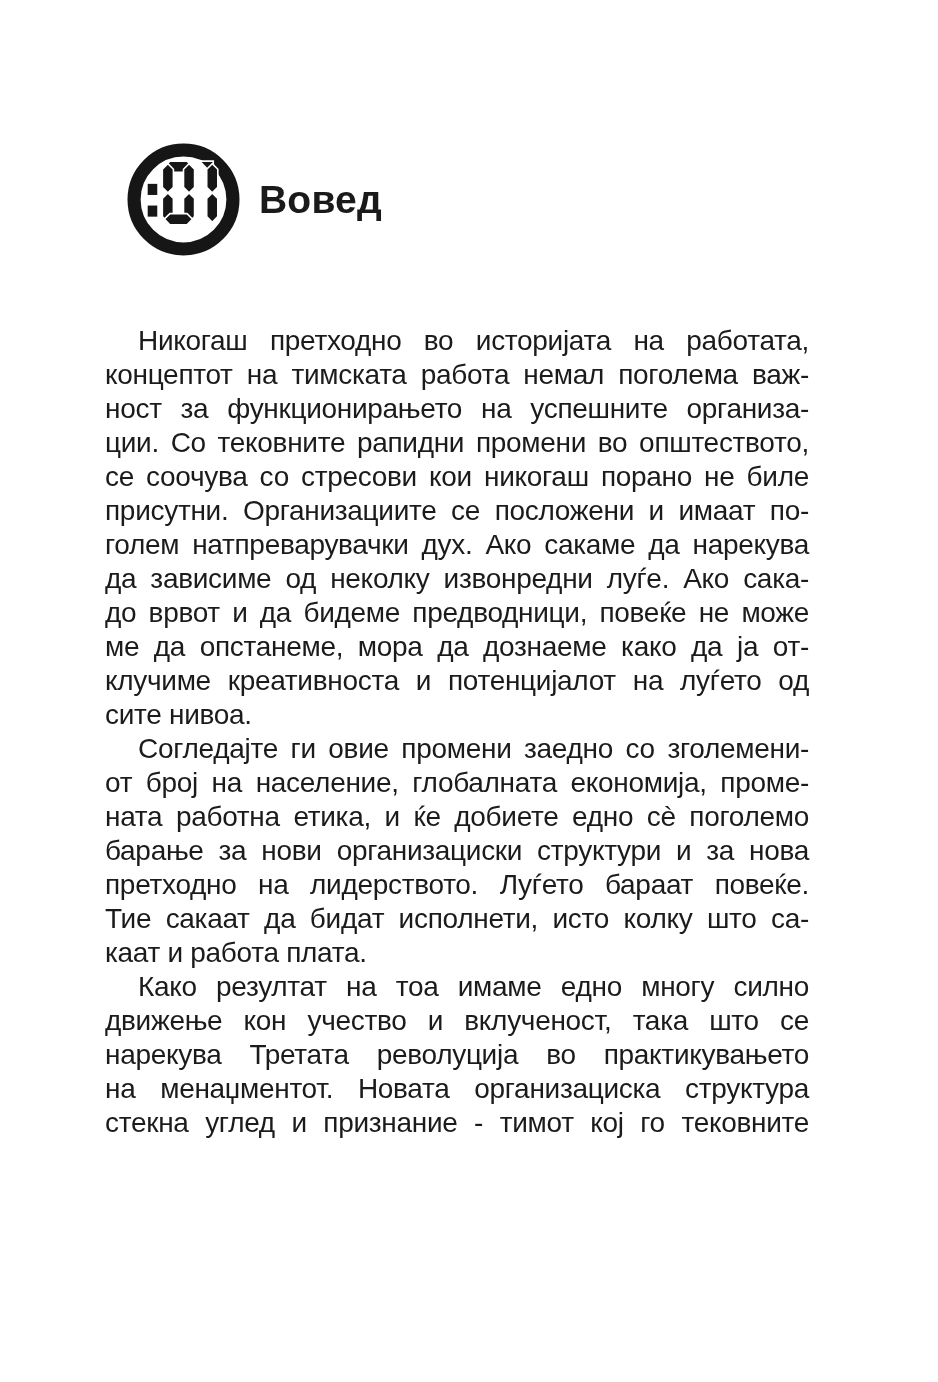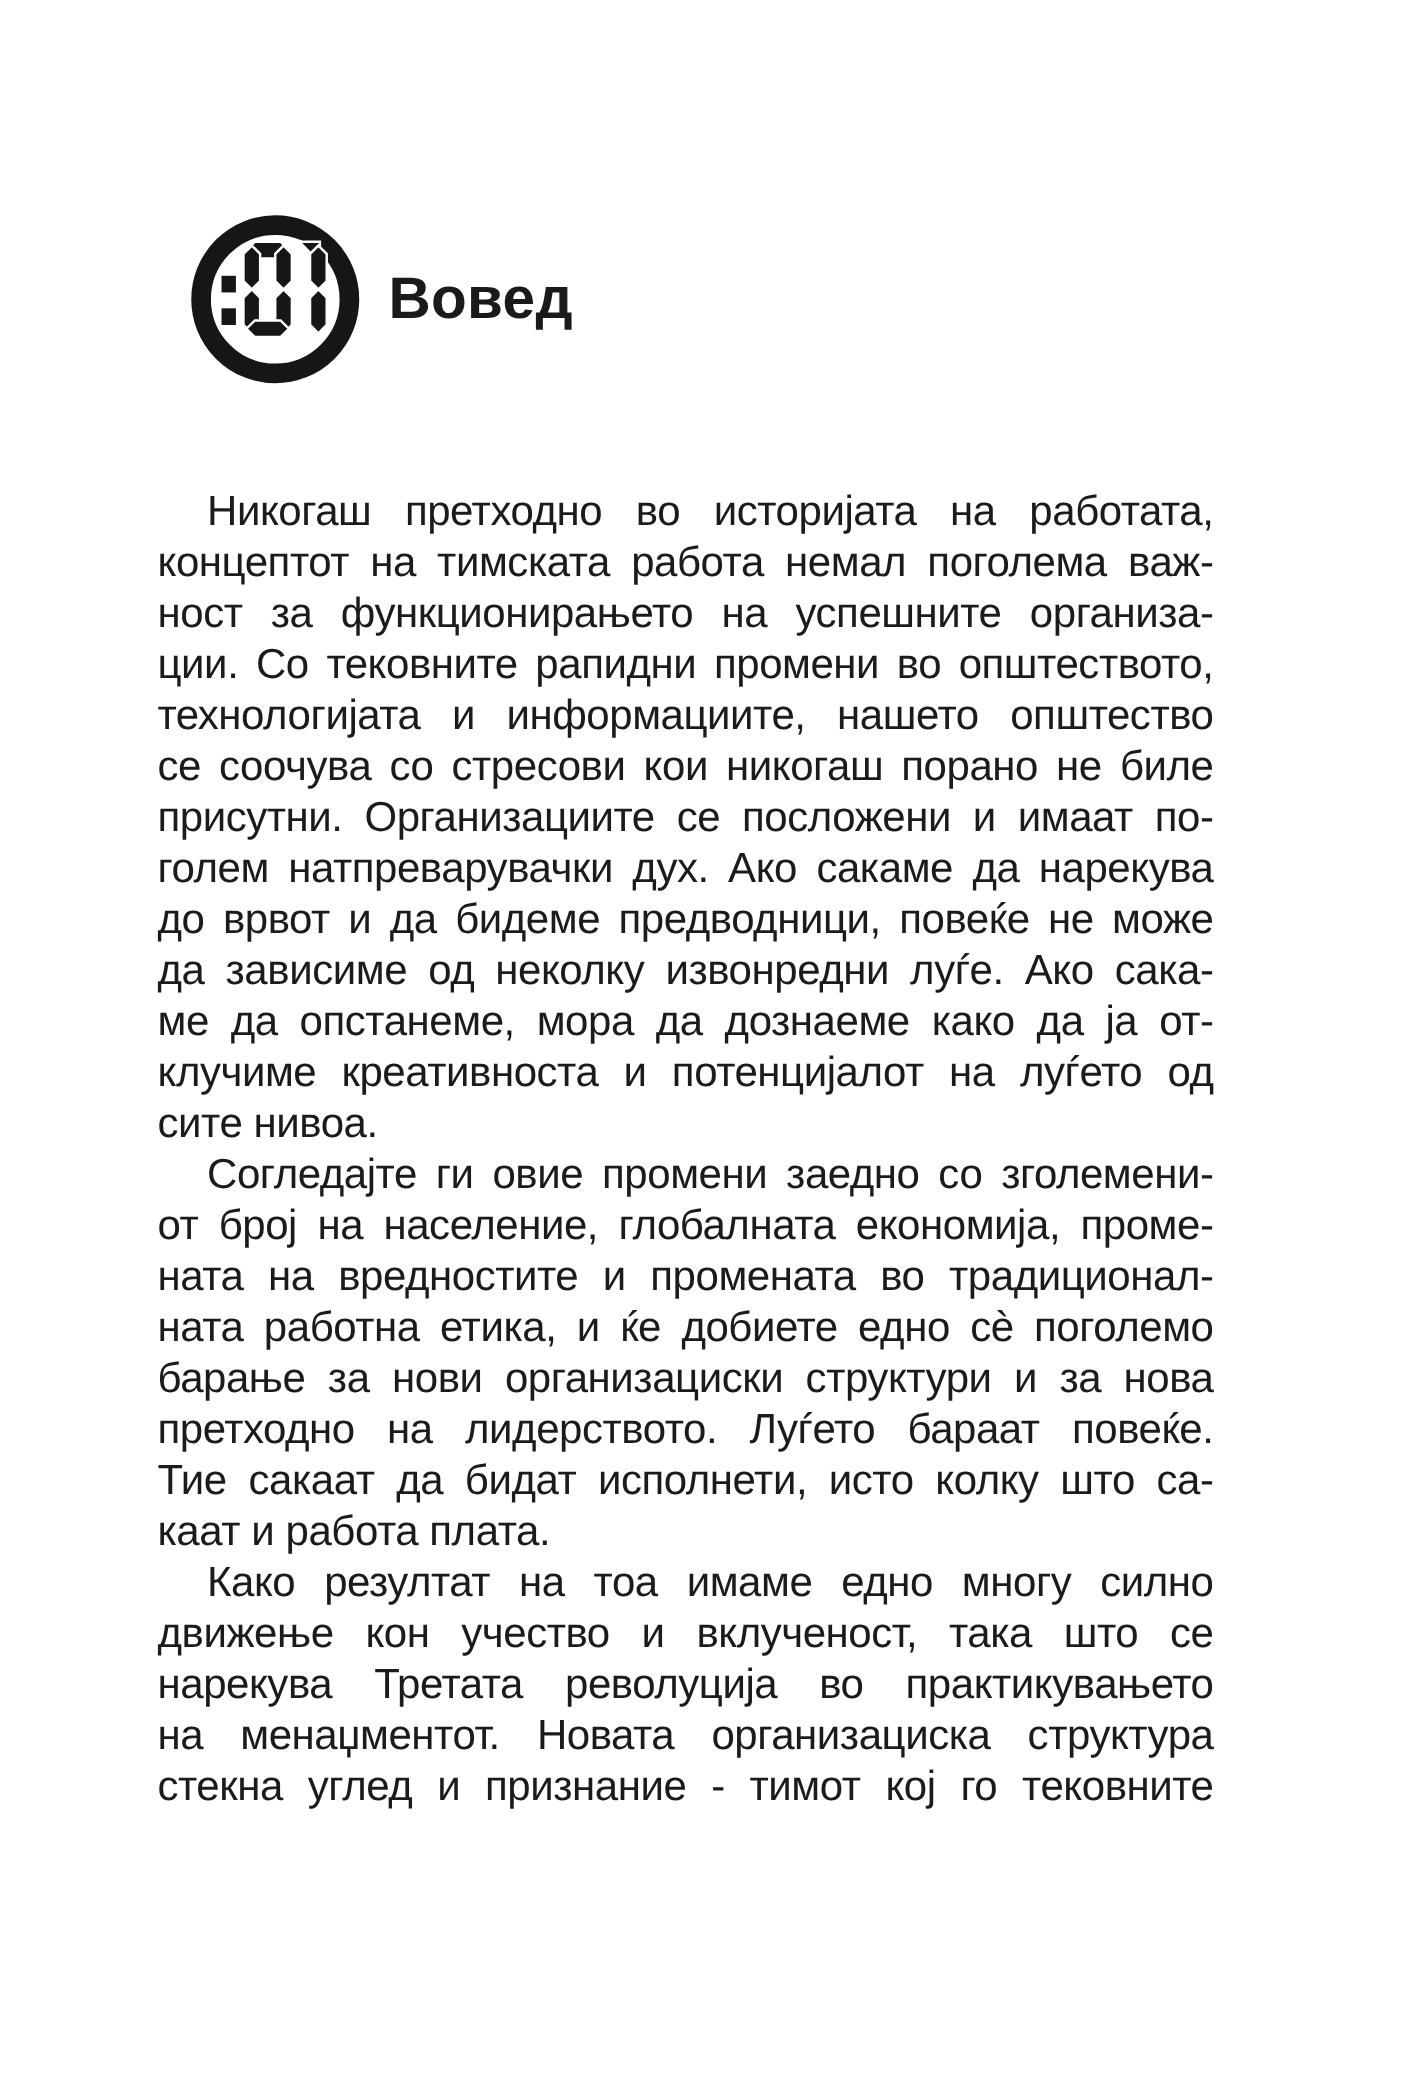--- a/index.html
+++ b/index.html
@@ -86,35 +86,33 @@
     <h1 class="chapter-title">Вовед</h1>
   </header>
 
   <main class="body-text">
 
     <div class="para">
       <span class="tline first">Никогаш претходно во историјата на работата,</span>
       <span class="tline">концептот на тимската работа немал поголема важ-</span>
       <span class="tline">ност за функционирањето на успешните организа-</span>
       <span class="tline">ции. Со тековните рапидни промени во општеството,</span>
-      <span class="tline">технологијата и информациите, нашето општество</span>
       <span class="tline">се соочува со стресови кои никогаш порано не биле</span>
       <span class="tline">присутни. Организациите се посложени и имаат по-</span>
       <span class="tline">голем натпреварувачки дух. Ако сакаме да нарекува</span>
+      <span class="tline">да зависиме од неколку извонредни луѓе. Ако сака-</span>
       <span class="tline">до врвот и да бидеме предводници, повеќе не може</span>
-      <span class="tline">да зависиме од неколку извонредни луѓе. Ако сака-</span>
       <span class="tline">ме да опстанеме, мора да дознаеме како да ја от-</span>
       <span class="tline">клучиме креативноста и потенцијалот на луѓето од</span>
       <span class="tline para-end">сите нивоа.</span>
     </div>
 
     <div class="para">
       <span class="tline first">Согледајте ги овие промени заедно со зголемени-</span>
       <span class="tline">от број на население, глобалната економија, проме-</span>
-      <span class="tline">ната на вредностите и промената во традиционал-</span>
       <span class="tline">ната работна етика, и ќе добиете едно сè поголемо</span>
       <span class="tline">барање за нови организациски структури и за нова</span>
       <span class="tline">претходно на лидерството. Луѓето бараат повеќе.</span>
       <span class="tline">Тие сакаат да бидат исполнети, исто колку што са-</span>
       <span class="tline para-end">каат и работа плата.</span>
     </div>
 
     <div class="para">
       <span class="tline first">Како резултат на тоа имаме едно многу силно</span>
       <span class="tline">движење кон учество и вклученост, така што се</span>

